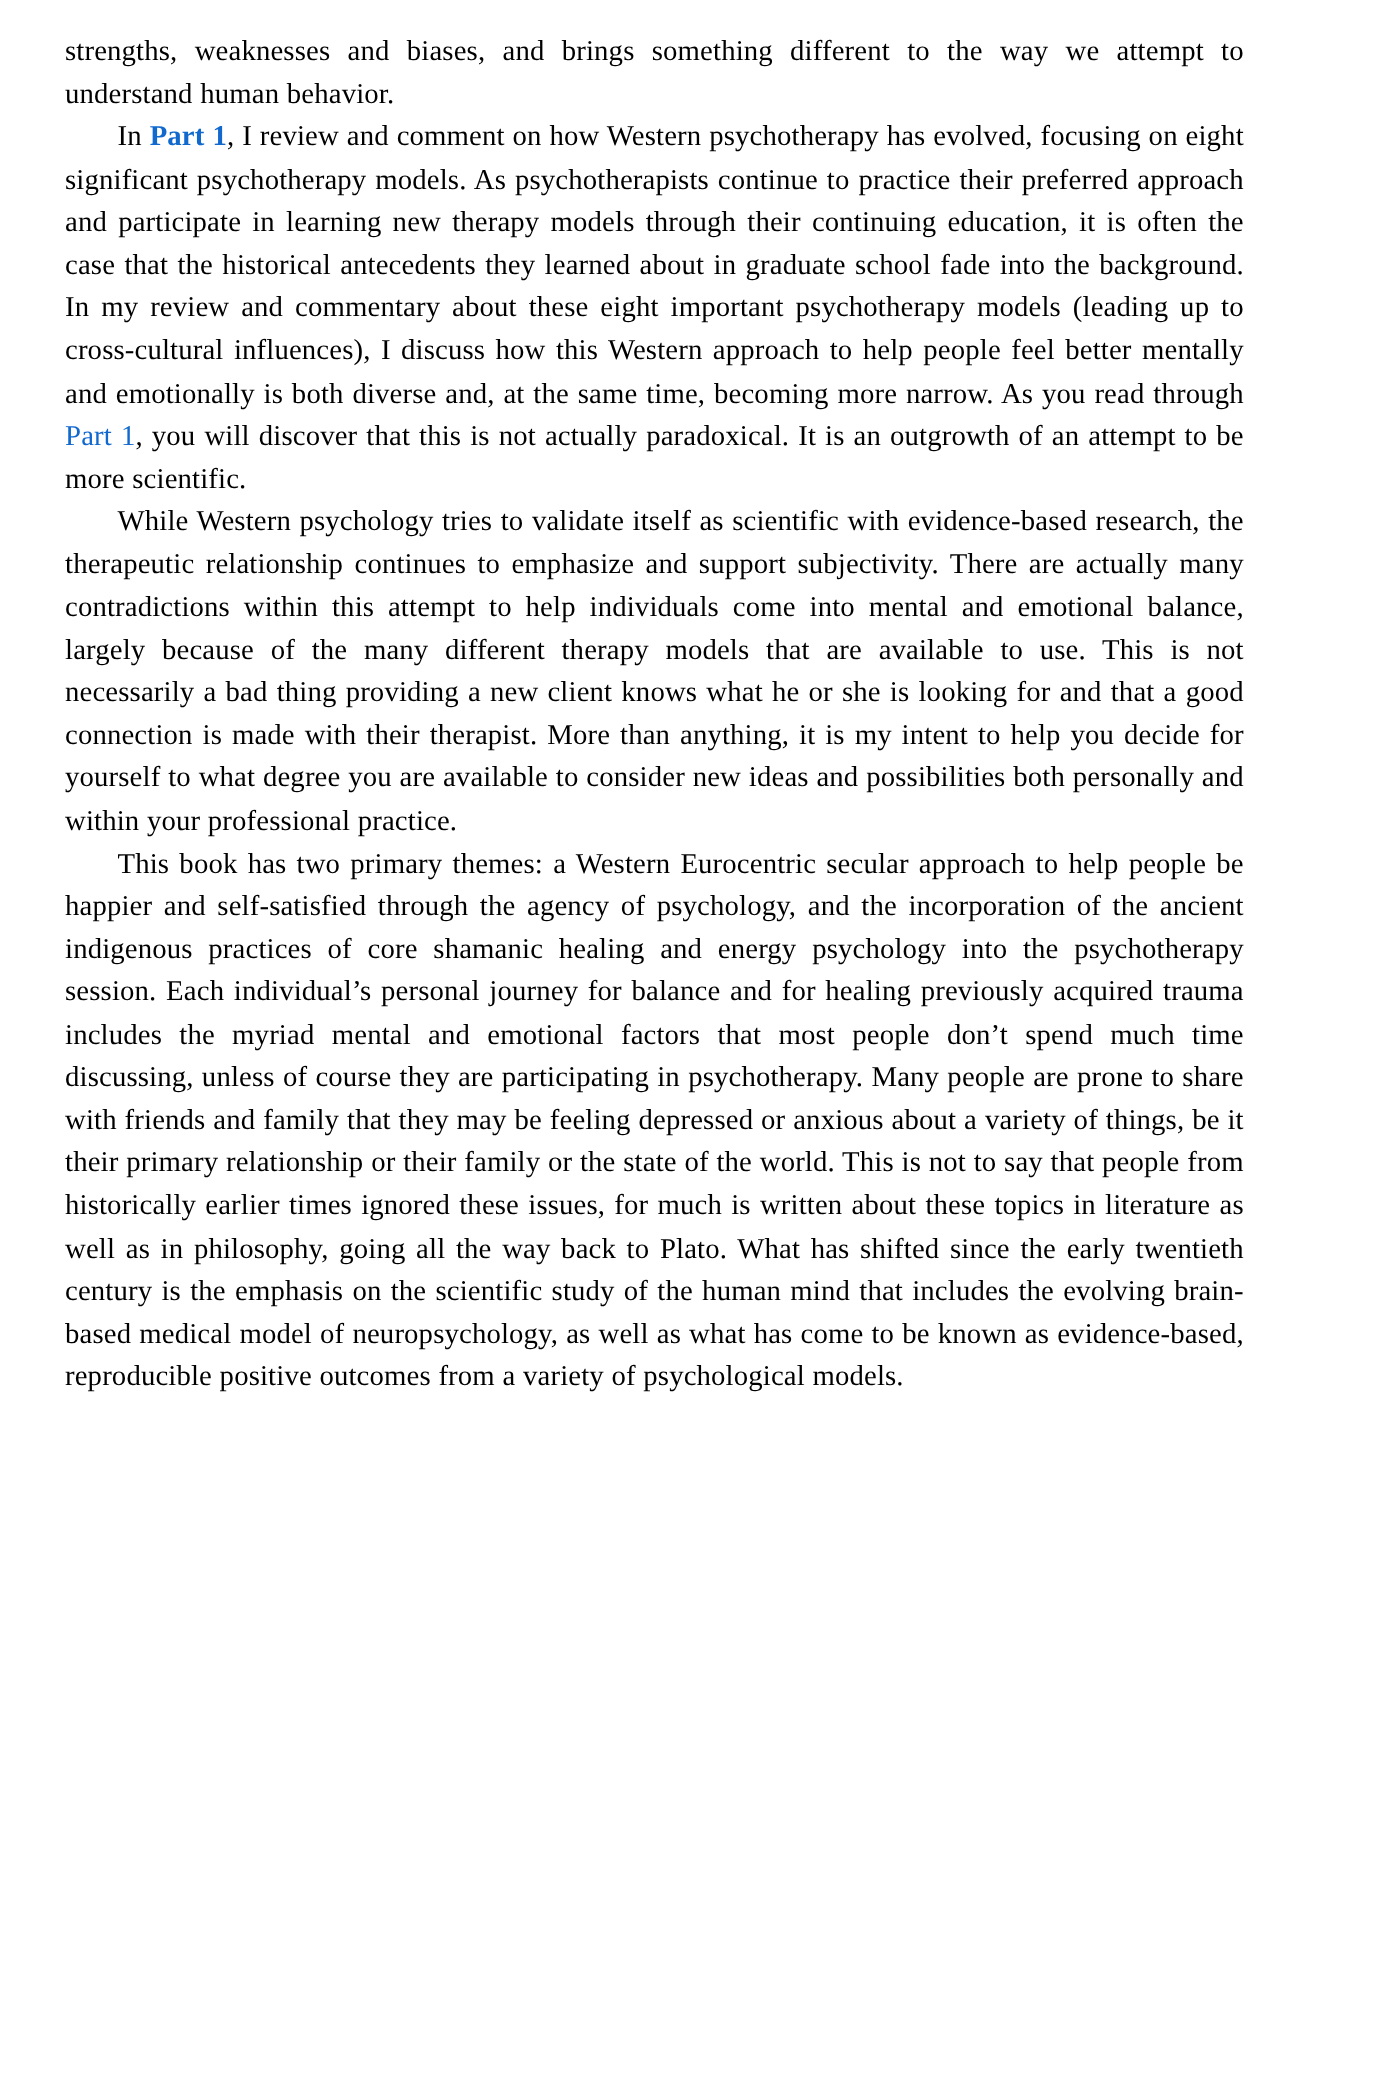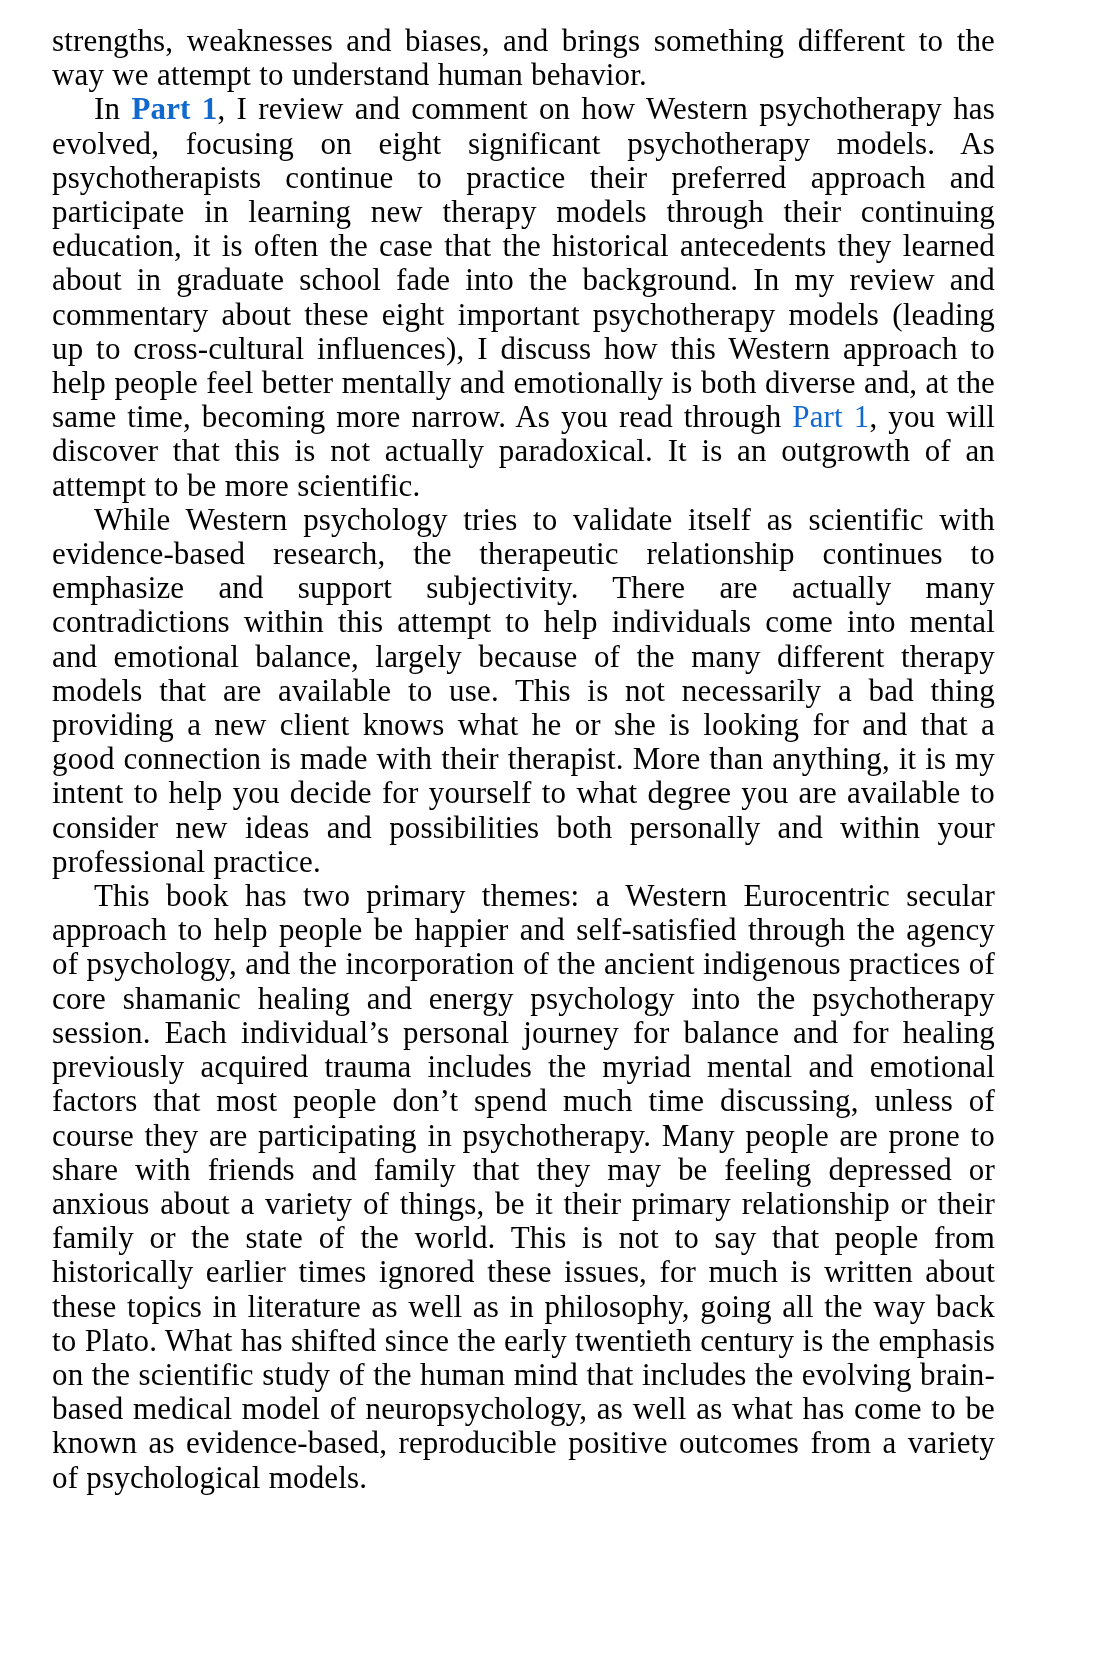--- a/index.html
+++ b/index.html
@@ -24,21 +24,21 @@
   #text-column {
     position: absolute;
     left: 52px;
     top: 24px;
     width: 943px;
   }
 
   p.para {
     margin: 0;
     padding: 0;
-    font-size: 31px;
+    font-size: 23px;
     line-height: 34.2px;
     text-align: justify;
     text-justify: inter-word;
     hyphens: none;
     -webkit-hyphens: none;
     word-spacing: 0.01em;
     letter-spacing: 0.005em;
   }
 
   p.para.indent {

